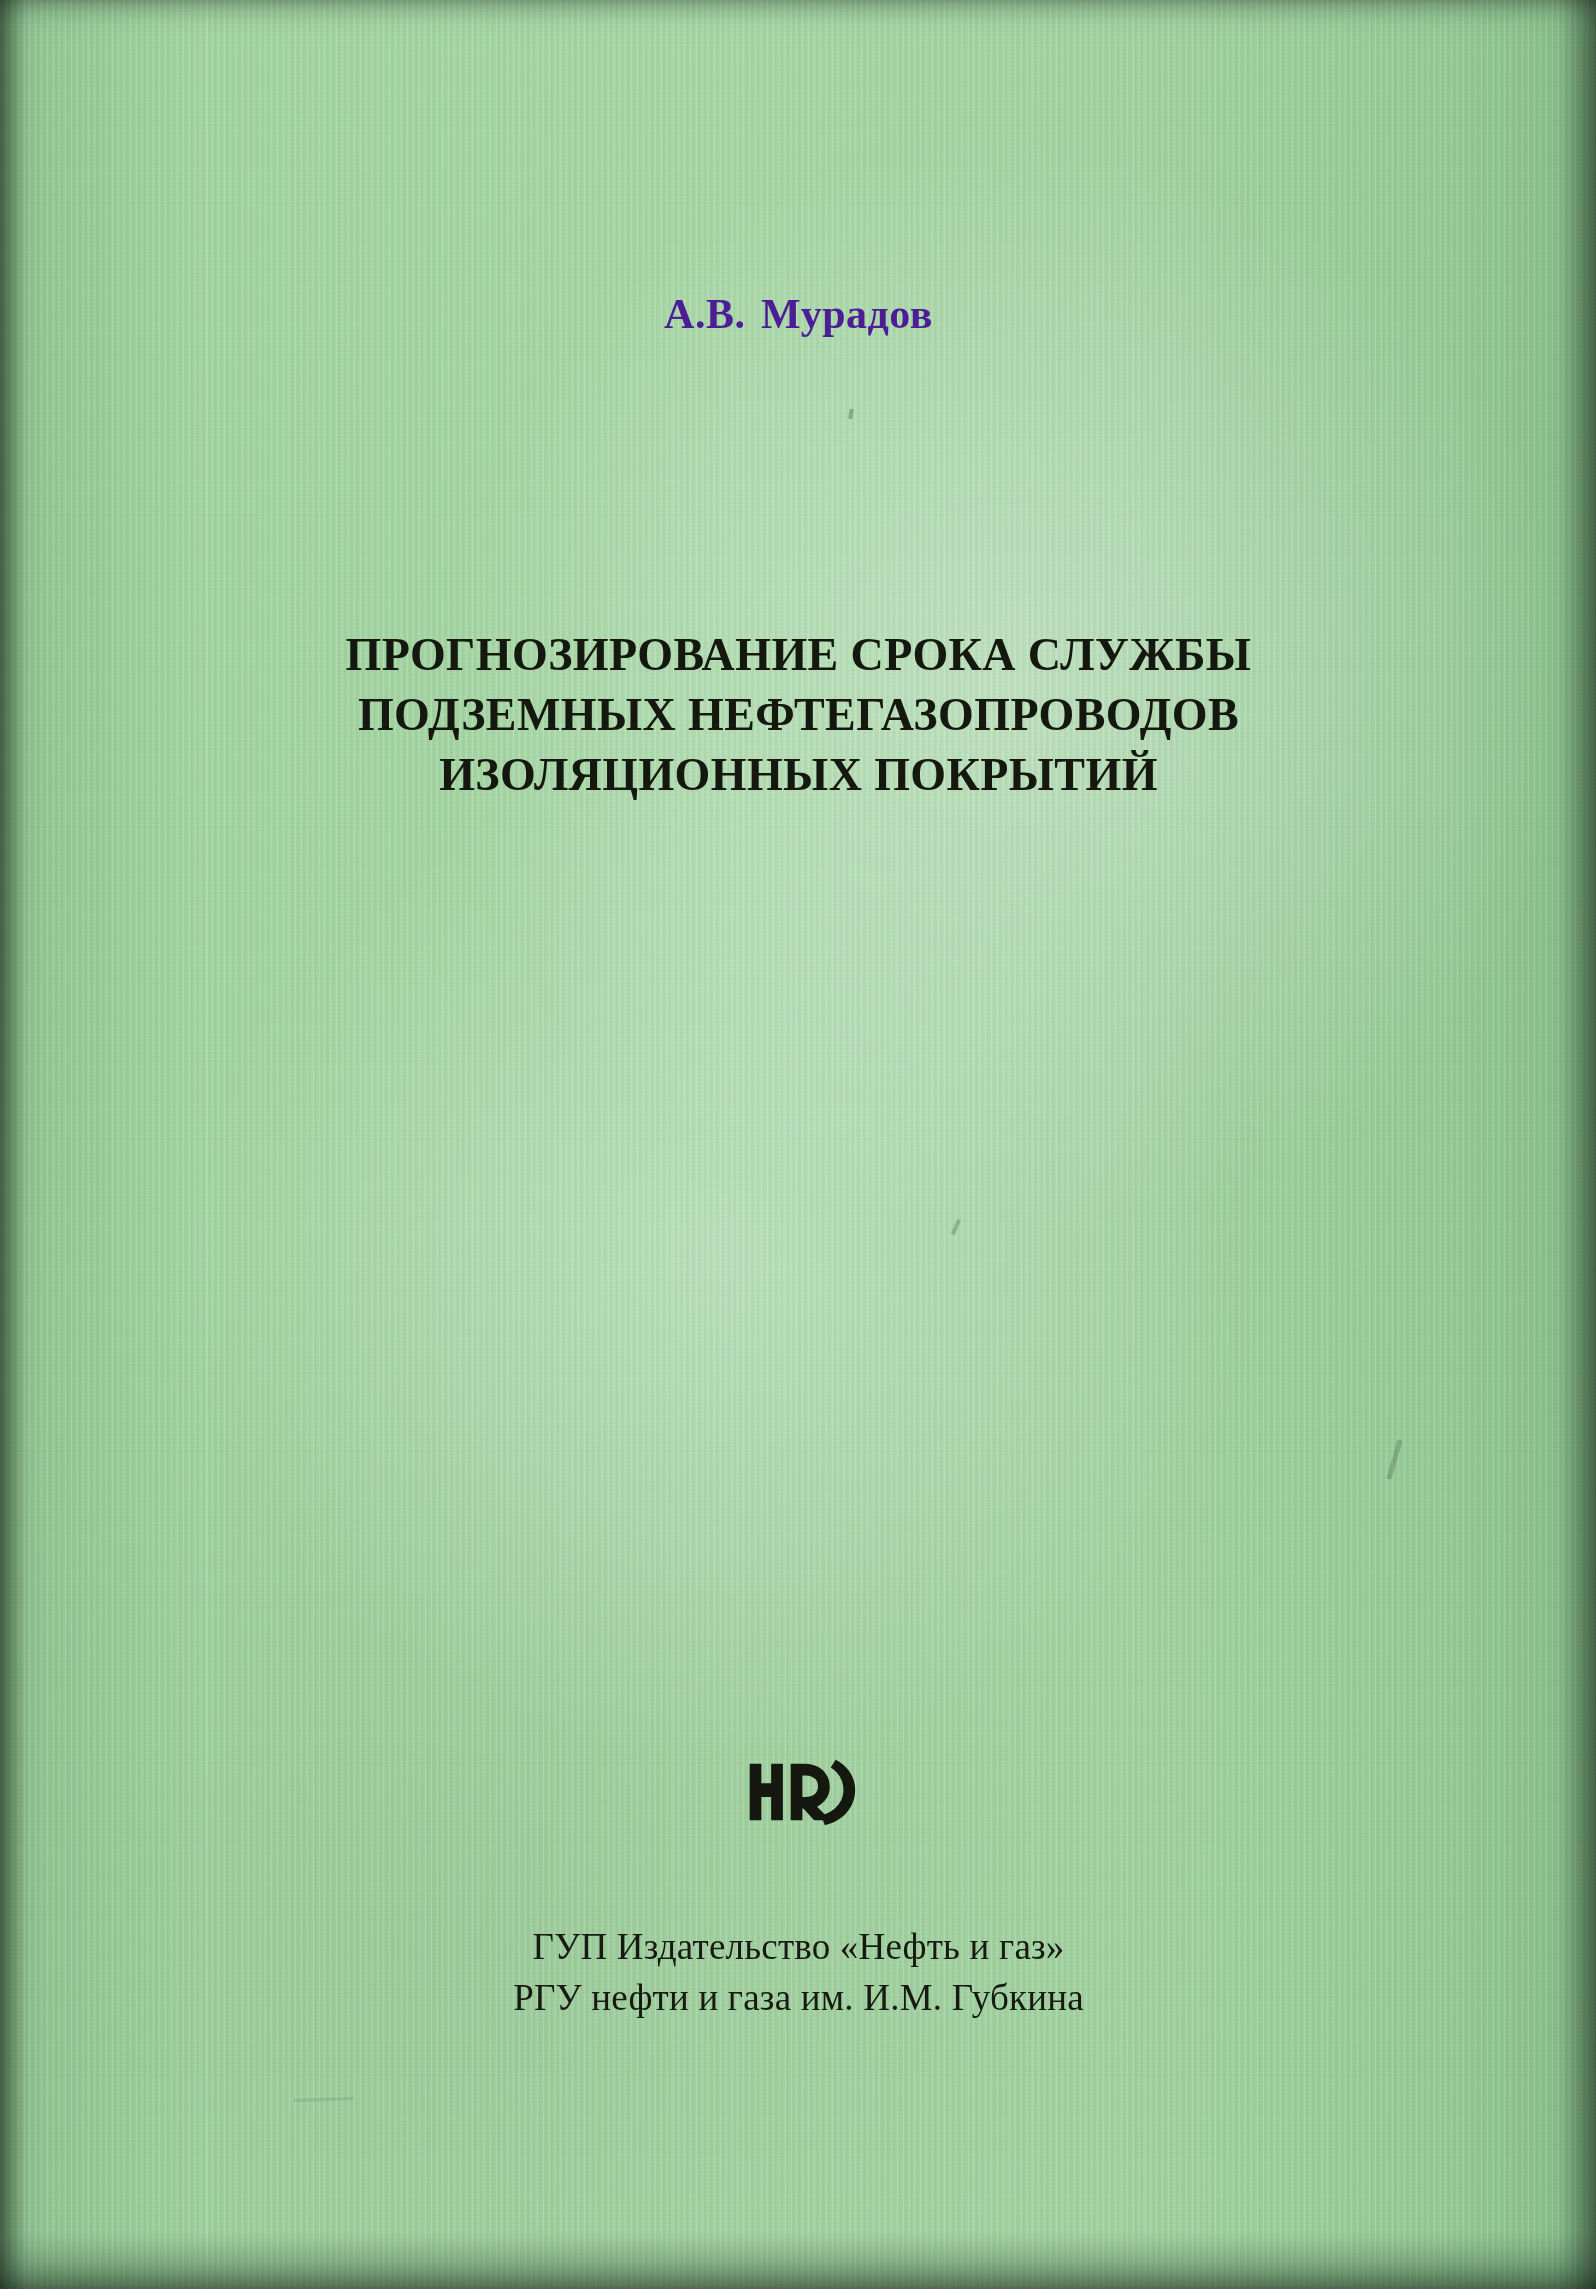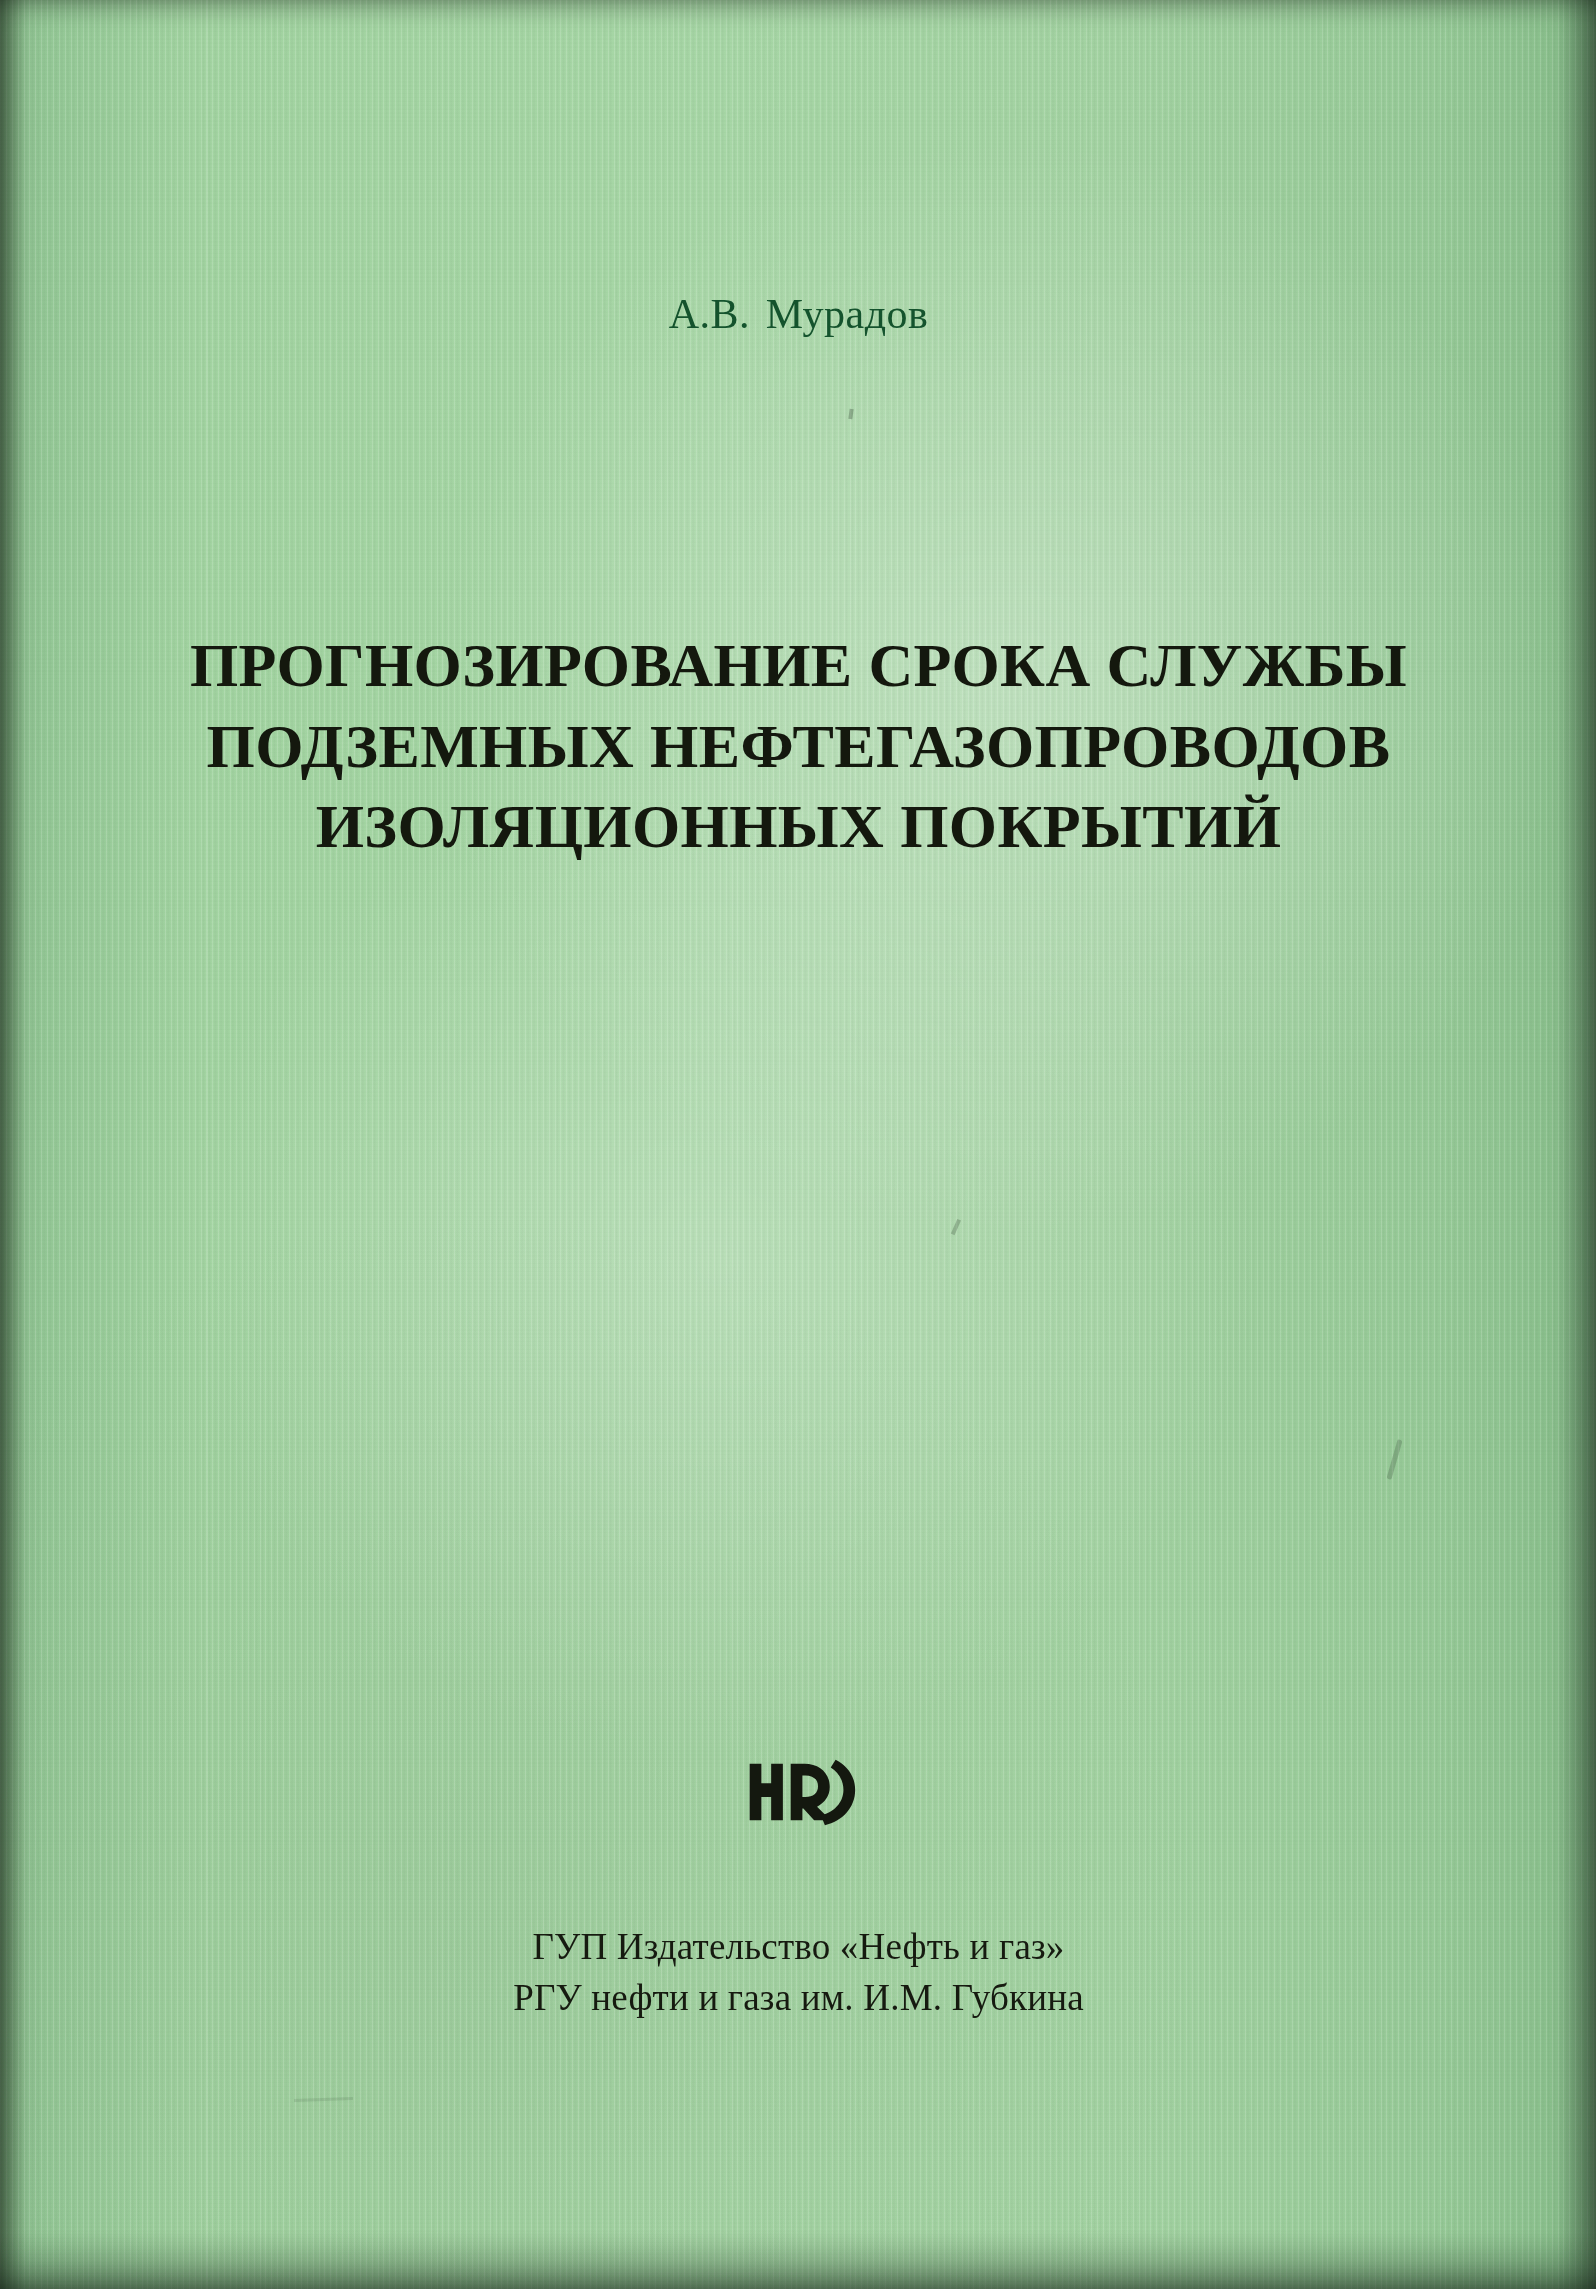--- a/index.html
+++ b/index.html
@@ -87,35 +87,35 @@
     inset: 0;
     text-align: center;
   }
 
   .author {
     position: absolute;
     top: 290px;
     left: 0;
     right: 0;
     font-size: 42px;
-    font-weight: normal;
+    font-weight: bold;
     letter-spacing: 0.5px;
-    color: #14532d;
+    color: #4c1d95;
   }
   .author .initials { margin-right: 15.7px; }
 
   .title-block {
     position: absolute;
     top: 625px;
     left: 0;
     right: 0;
     line-height: 1.30;
   }
   .title-line {
-    font-size: 62px;
+    font-size: 46px;
     font-weight: bold;
     letter-spacing: 0.4px;
     color: #14180e;
     white-space: nowrap;
     font-family: Liberation Serif, serif;
   }
 
   .publisher-mark {
     position: absolute;
     top: 1750px;

